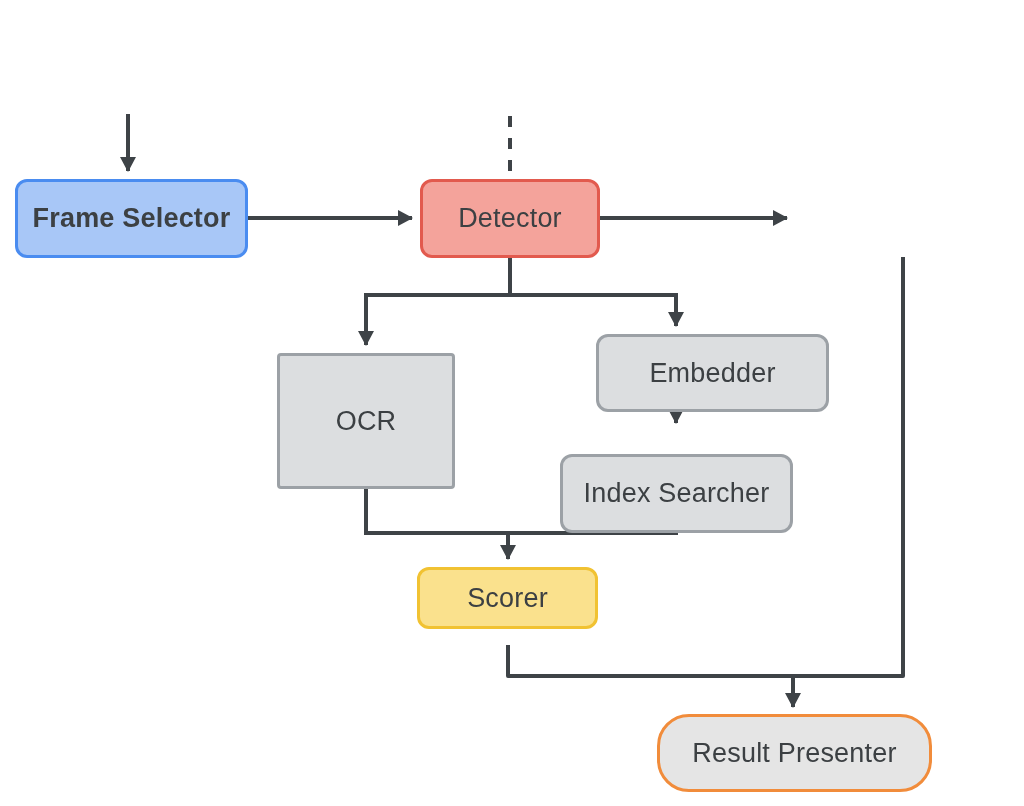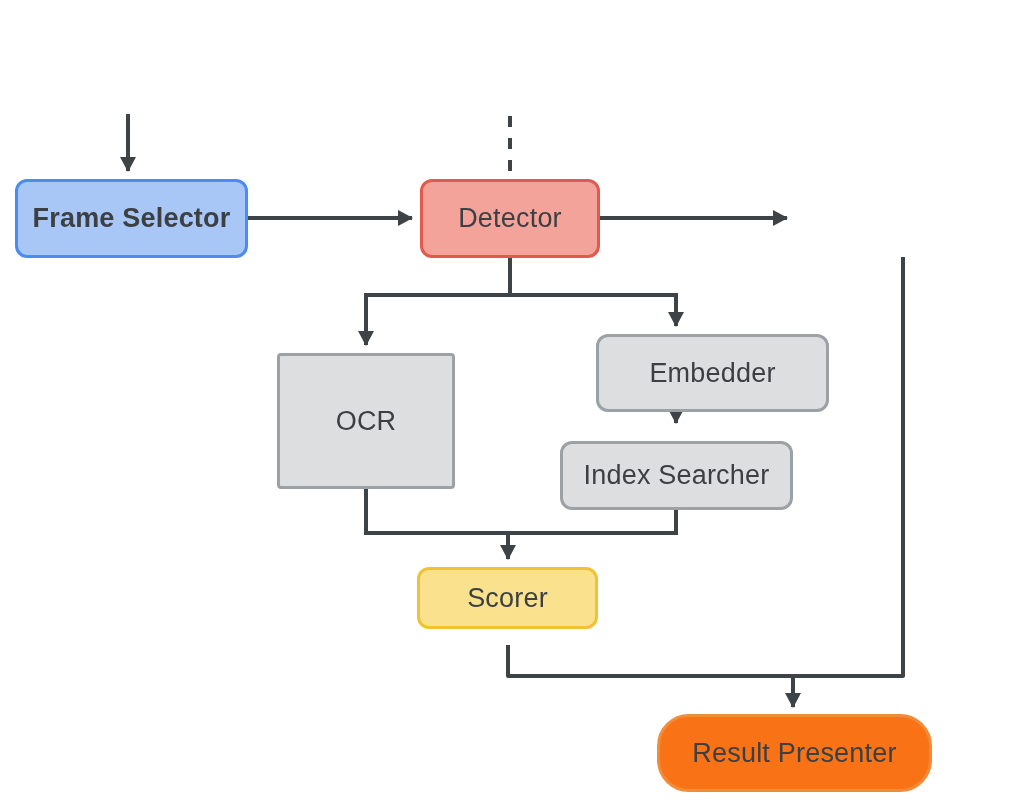--- a/index.html
+++ b/index.html
@@ -34,21 +34,21 @@
     color: #3c4043;
     letter-spacing: 0.2px;
     white-space: nowrap;
   }
   .node-green  { background: #a5d6a7; border-color: #5bb261; }
   .node-blue   { background: #a8c7f7; border-color: #4a8cf0; }
   .node-red    { background: #f4a39b; border-color: #e25a4e; }
   .node-purple { background: #deb9f5; border-color: #a556e3; }
   .node-gray   { background: #dcdee0; border-color: #9ca1a6; }
   .node-yellow { background: #fae18d; border-color: #f1c232; }
-  .node-orange { background: #f97316; border-color: #f18c3b; border-radius: 32px; }
+  .node-orange { background: #e5e5e5; border-color: #f18c3b; border-radius: 32px; }
 
   .edge {
     stroke: #3e4347;
     stroke-width: 4;
     fill: none;
     stroke-linejoin: round;
   }
   .edge-dashed {
     stroke-dasharray: 11 11;
   }
@@ -103,21 +103,21 @@
 
 
   <div class="node node-gray" style="left:277px; top:353px; width:178px; height:136px; border-radius:4px;">
     <span>OCR</span>
   </div>
 
   <div class="node node-gray" style="left:560px; top:334px; width:233px; height:78px;margin-left:36px;">
     <span>Embedder</span>
   </div>
 
-  <div class="node node-gray" style="left:560px; top:441px; width:233px; height:69px;">
+  <div class="node node-gray" style="left:560px; top:454px; width:233px; height:79px;">
     <span>Index Searcher</span>
   </div>
 
   <div class="node node-yellow" style="left:417px; top:567px; width:181px; height:62px;">
     <span>Scorer</span>
   </div>
 
   <div class="node node-orange" style="left:657px; top:714px; width:275px; height:78px;">
     <span>Result Presenter</span>
   </div>

